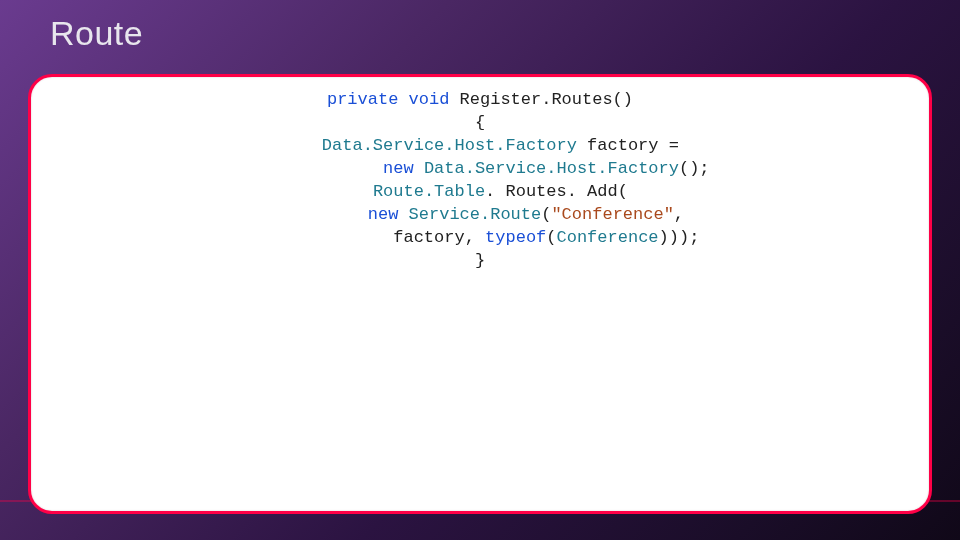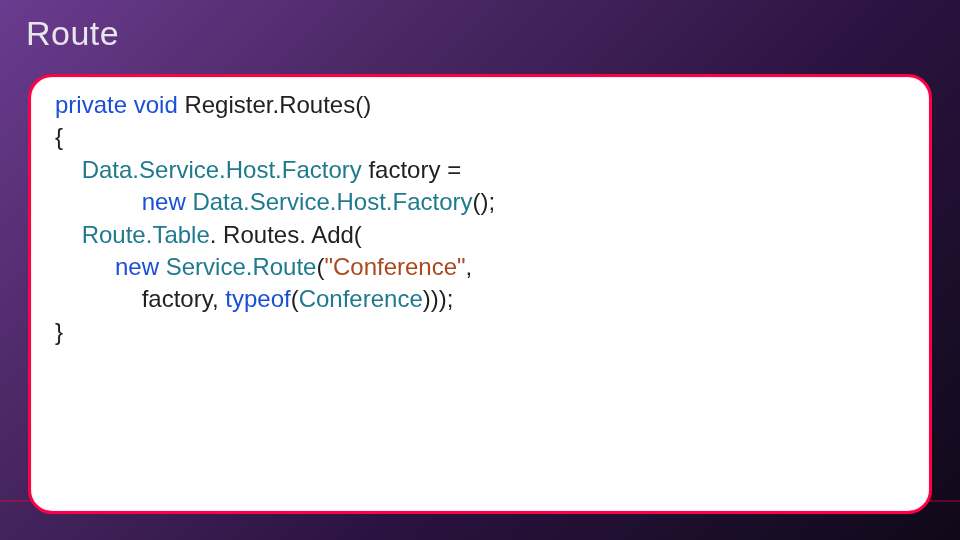--- a/index.html
+++ b/index.html
@@ -17,40 +17,42 @@
     background: linear-gradient(135deg, #6a3b8f 0%, #4a2763 30%, #2b1341 60%, #1a0d28 85%, #100818 100%);
     box-sizing: border-box;
   }
   .title-bar {
     padding: 14px 26px 0 26px;
     color: #e8e6ed;
     font-size: 34px;
     font-weight: 400;
     letter-spacing: 0.5px;
     background: transparent;
+    margin-left: 24px;
   }
   .code-panel {
     position: absolute;
     top: 74px;
     left: 28px;
     right: 28px;
     bottom: 26px;
     background: #ffffff;
     border: 3px solid #ff0047;
     border-radius: 24px;
     padding: 12px 24px 18px 24px;
     box-sizing: border-box;
     box-shadow: inset 0 0 2px rgba(0,0,0,0.2);
   }
   .code {
-    font-family: Liberation Sans, sans-serif;
-    font-size: 24px;
+    font-family: Liberation Mono, monospace;
+    font-size: 17px;
     line-height: 1.35;
     color: #222;
     white-space: pre;
+    text-align: center;
   }
   .kw  { color: #1a4fd6; }      
   .typ { color: #1f7a8f; }      
   .mem { color: #222; }         
   .str { color: #a9491d; }      
   .pun { color: #222; }
   .footer-line {
     position: absolute;
     left: 0;
     right: 0;

